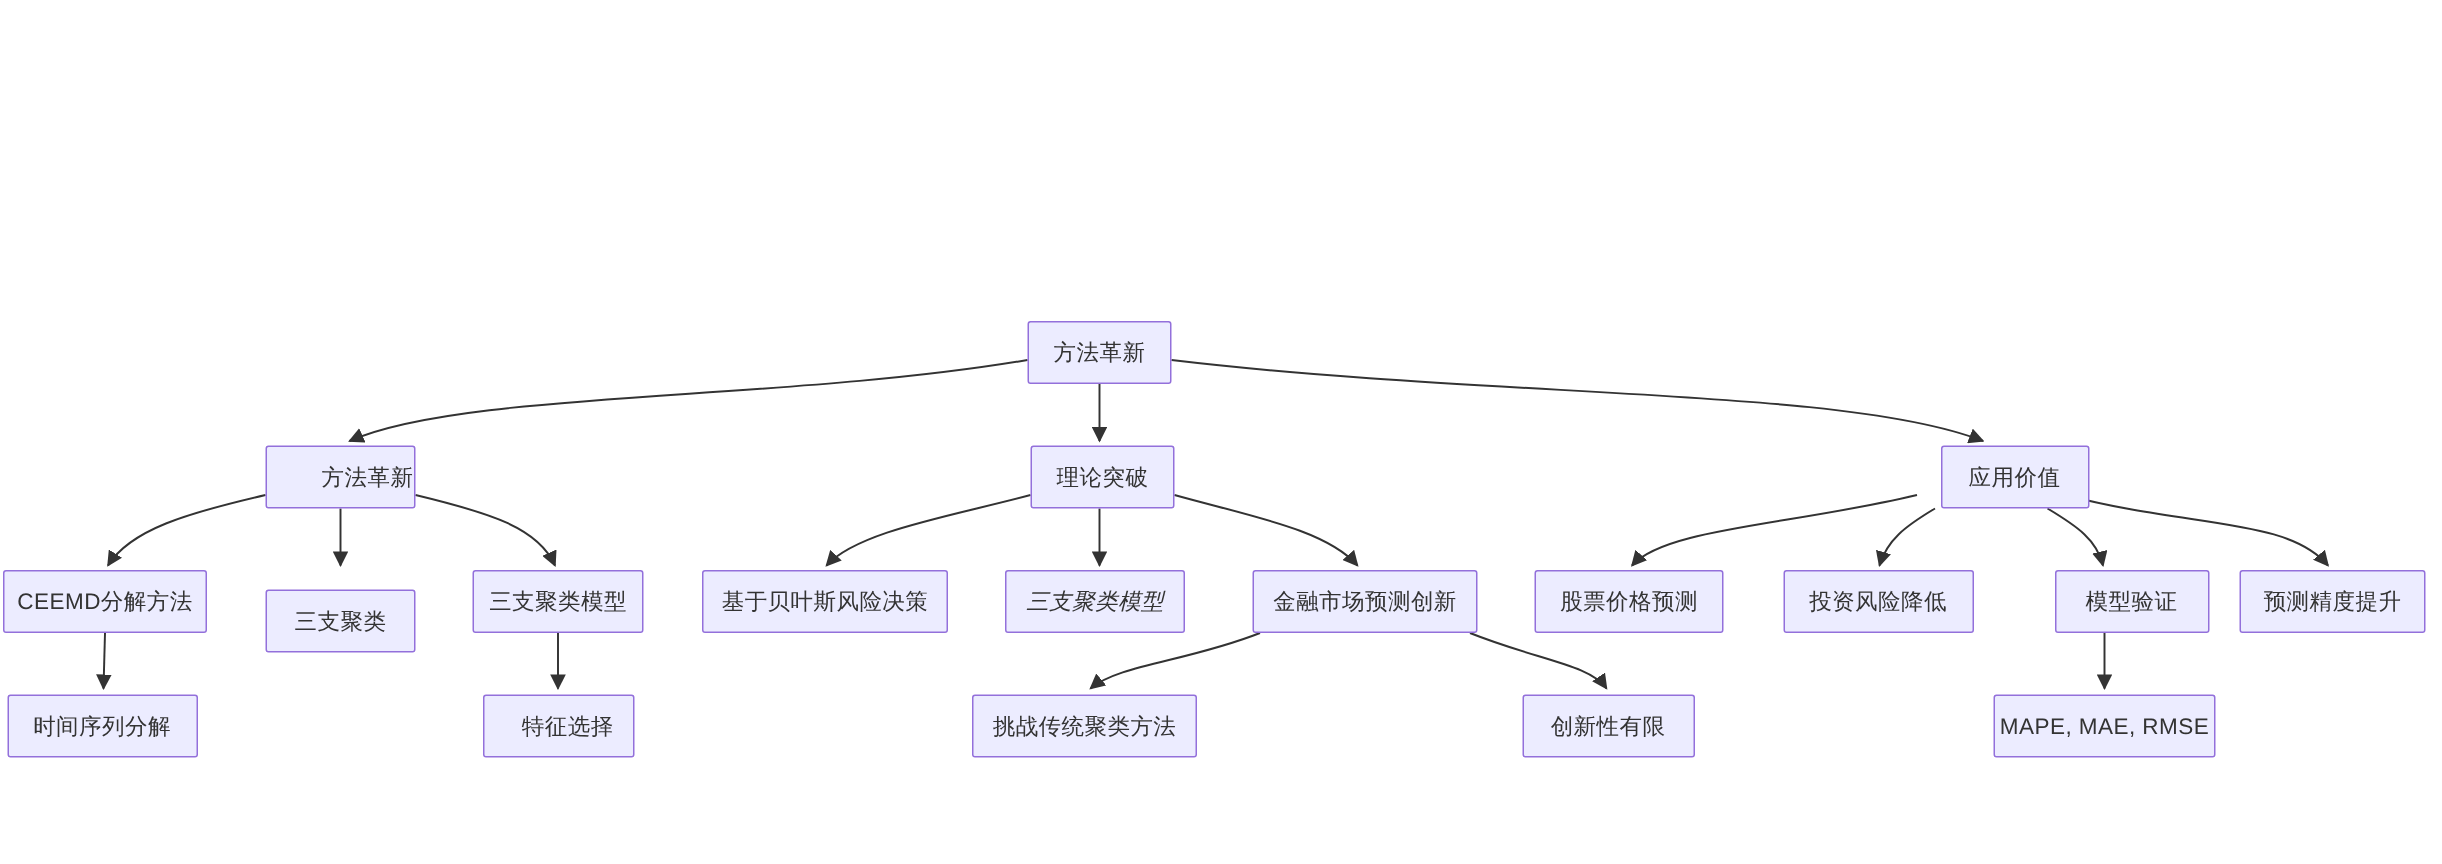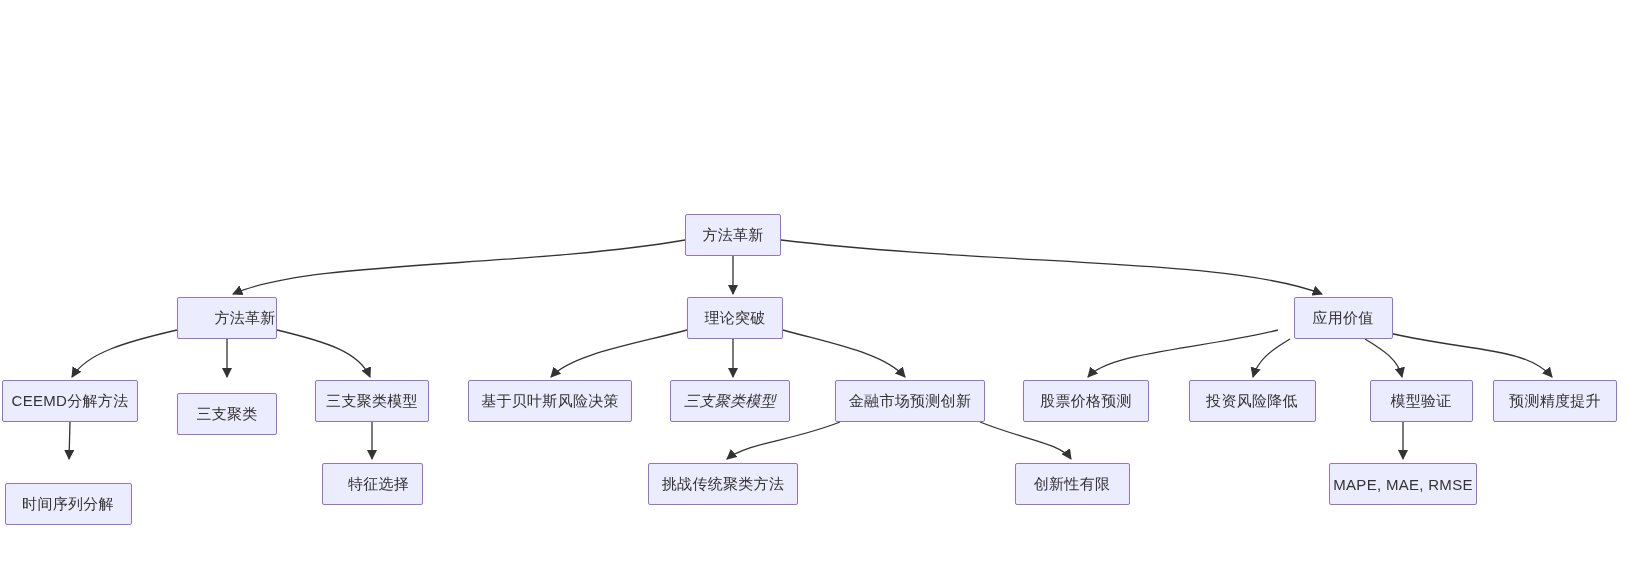--- a/index.html
+++ b/index.html
@@ -84,19 +84,19 @@
       <div class="node" style="left: 2px; top: 380px; width: 136px;">CEEMD分解方法</div>
       <div class="node" style="left: 177px; top: 393px; width: 100px;">三支聚类</div>
       <div class="node" style="left: 315px; top: 380px; width: 114px;">三支聚类模型</div>
       <div class="node" style="left: 468px; top: 380px; width: 164px;">基于贝叶斯风险决策</div>
       <div class="node" style="left: 670px; top: 380px; width: 120px; font-style: italic;">三支聚类模型</div>
       <div class="node" style="left: 835px; top: 380px; width: 150px; text-align: right;">金融市场预测创新</div>
       <div class="node" style="left: 1023px; top: 380px; width: 126px;">股票价格预测</div>
       <div class="node" style="left: 1188.5px; top: 380px; width: 127px;">投资风险降低</div>
       <div class="node" style="left: 1351.5px; top: 380px; width: 103px; margin-left: 18px;">模型验证</div>
       <div class="node" style="left: 1493px; top: 380px; width: 124px;">预测精度提升</div>
-      <div class="node" style="left: 4.5px; top: 463px; width: 127px; margin-top: 20px;">时间序列分解</div>
+      <div class="node" style="left: 4.5px; top: 463px; width: 127px;">时间序列分解</div>
       <div class="node" style="left: 321.5px; top: 463px; width: 101px; padding-left: 13px;">特征选择</div>
       <div class="node" style="left: 648px; top: 463px; width: 150px;">挑战传统聚类方法</div>
       <div class="node" style="left: 1014.5px; top: 463px; width: 115px;">创新性有限</div>
       <div class="node" style="left: 1329px; top: 463px; width: 148px;">MAPE, MAE, RMSE</div>
     </div>
 </div>
 
 </body></html>

